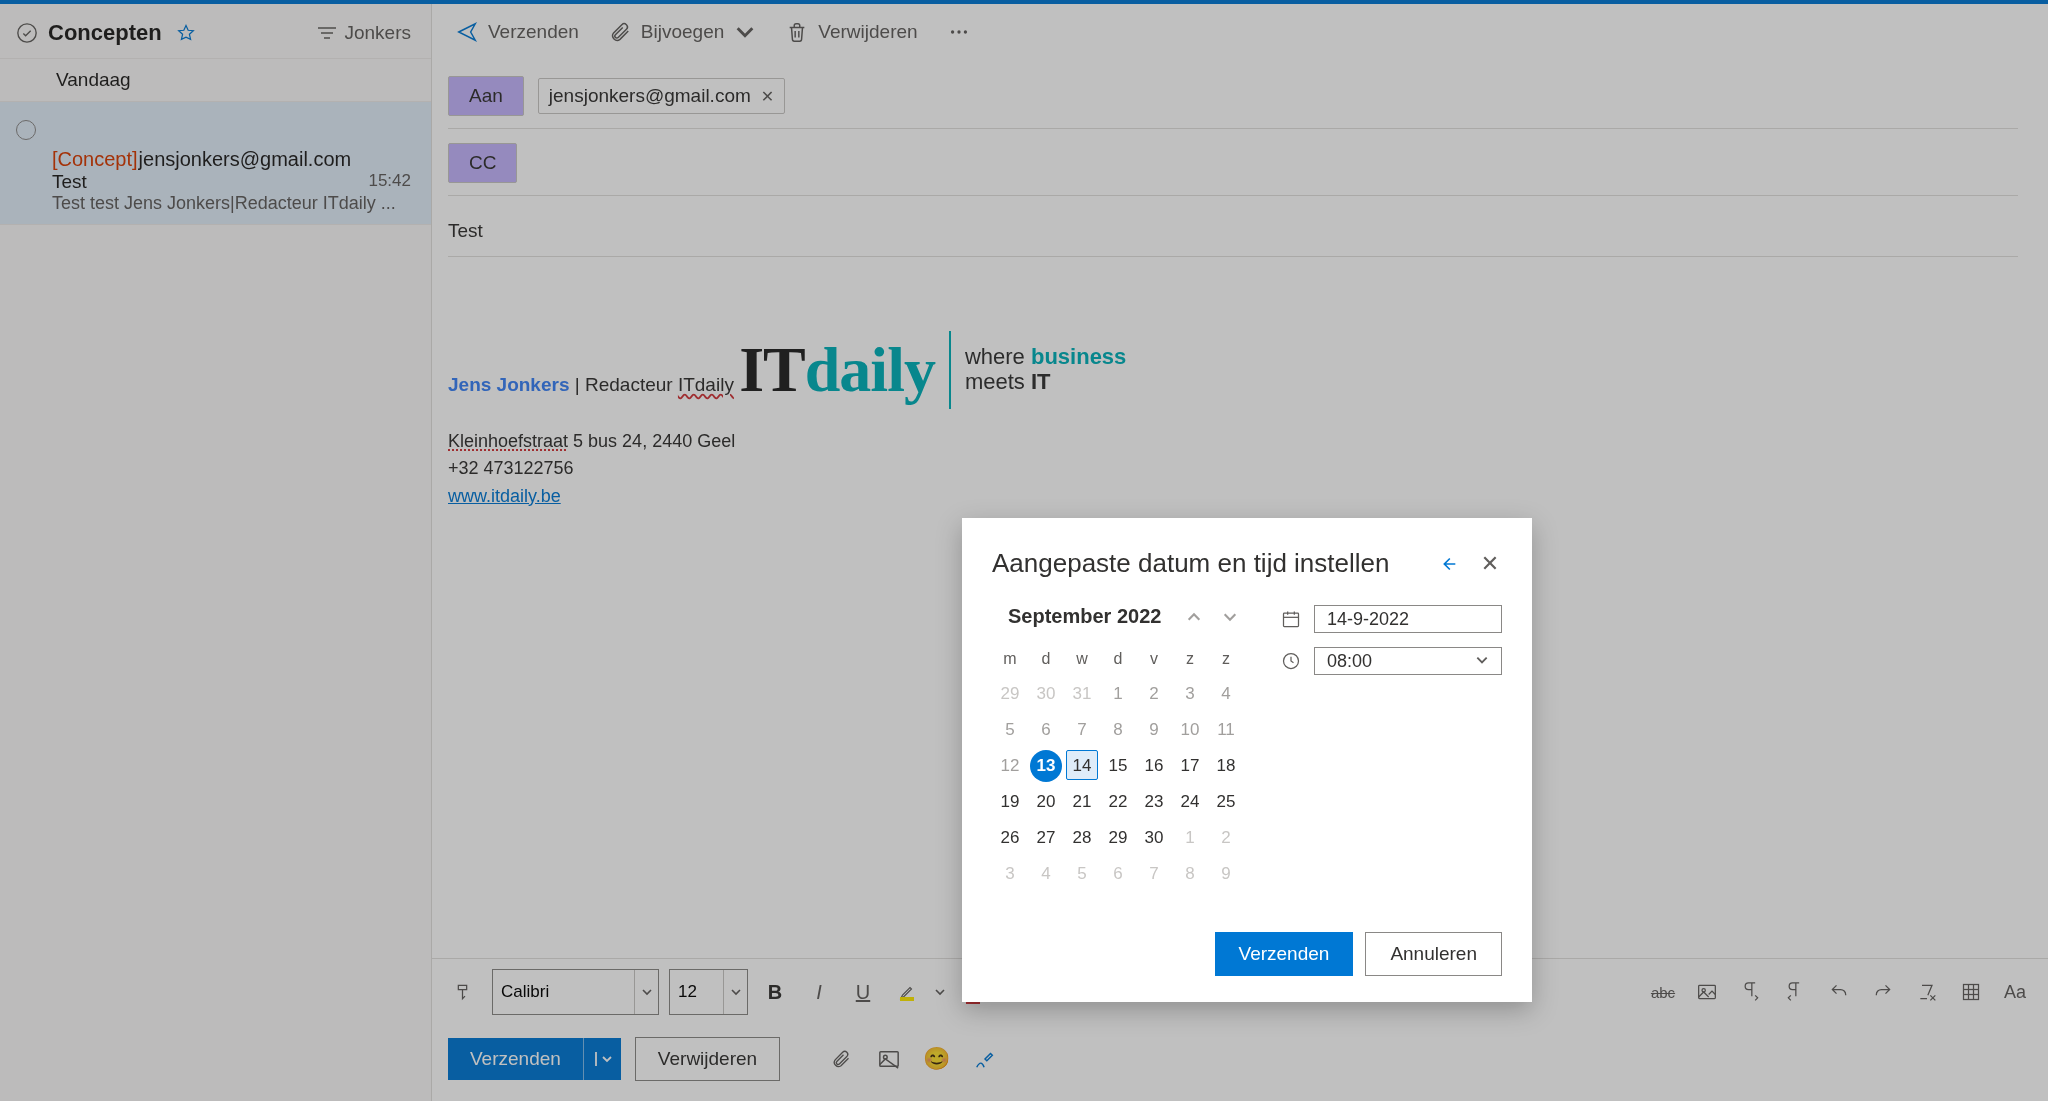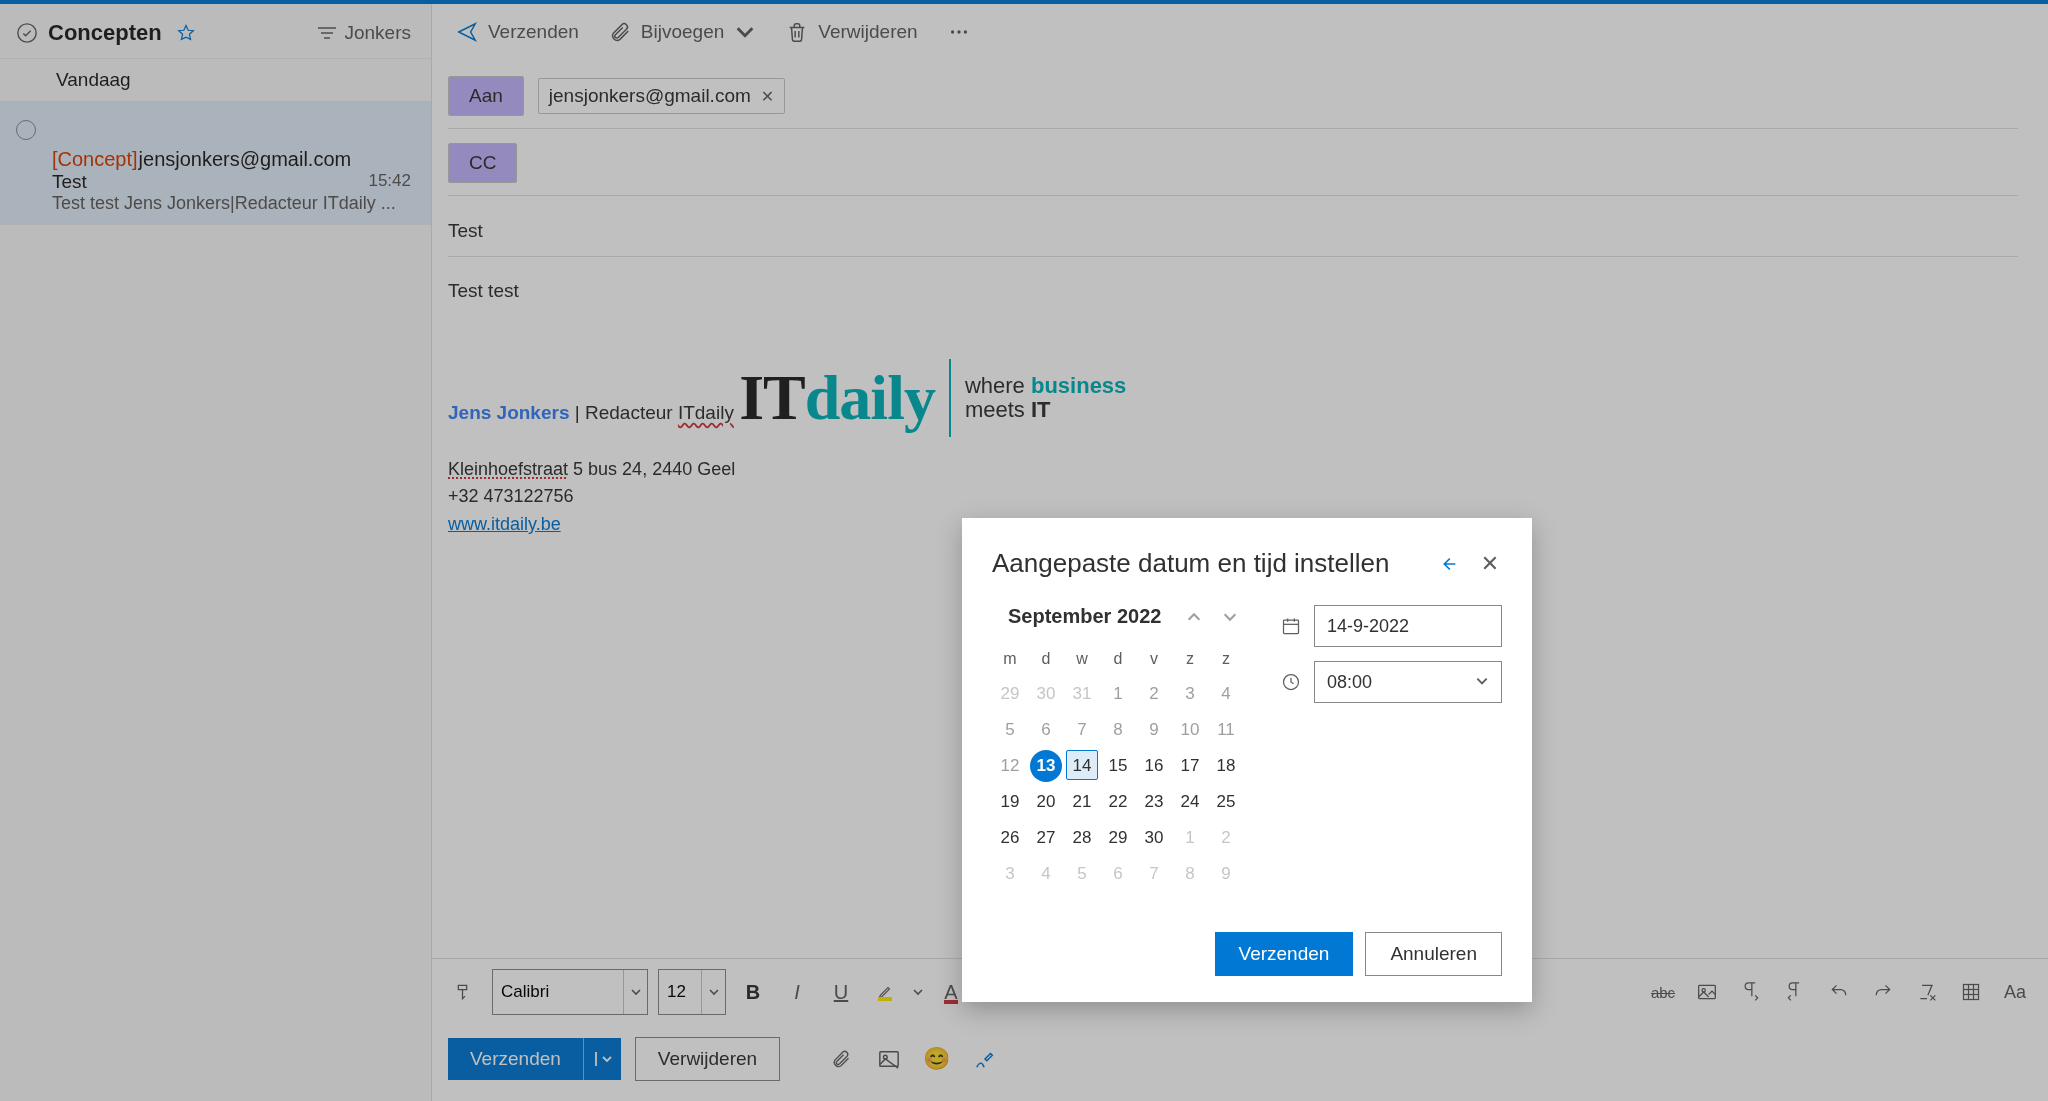--- a/index.html
+++ b/index.html
@@ -160,21 +160,21 @@
 
   .format-bar {
     display: flex; align-items: center; gap: 10px;
     padding: 10px 16px;
     border-top: 1px solid #e1dfdd;
     color: #605e5c;
   }
   .format-bar .sel {
     display: flex; align-items: center;
     border: 1px solid #8a8886;
-    height: 46px; background: #fff;
+    height: 46px; background: #fff; gap: 11px;
   }
   .format-bar .sel input {
     border: none; outline: none; font-size: 17px; padding: 0 8px; height: 28px; width: 130px;
   }
   .format-bar .sel.sz input { width: 42px; }
   .format-bar .sel .chev { width: 24px; display: flex; align-items: center; justify-content: center; border-left: 1px solid #c8c6c4; height: 100%; }
   .format-bar .ico-btn {
     width: 34px; height: 32px; display: flex; align-items: center; justify-content: center;
     font-size: 20px; color: #605e5c;
   }
@@ -274,21 +274,21 @@
     border-radius: 2px;
     width: 32px; height: 30px; line-height: 30px; margin: 2px auto;
   }
   .cal-grid .d.past { color: #a19f9d; }
   .inputs { flex: 1; display: flex; flex-direction: column; gap: 14px; }
   .inp-row { display: flex; align-items: center; gap: 12px; }
   .inp-row .lead { width: 22px; height: 22px; color: #605e5c; display: flex; align-items: center; justify-content: center; }
   .inp-row .field {
     flex: 1;
     border: 1px solid #8a8886;
-    height: 42px;
+    height: 28px;
     display: flex; align-items: center; padding: 0 12px;
     font-size: 18px;
   }
   .inp-row .field .chev { margin-left: auto; color: #605e5c; }
   .modal-actions {
     display: flex; justify-content: flex-end; gap: 12px; margin-top: 40px;
   }
   .modal-actions .primary {
     background: #0078d4; color: #fff; border: none; padding: 10px 24px; font-size: 19px;
   }
@@ -381,21 +381,20 @@
           <span class="x">✕</span>
         </span>
       </div>
       <div class="cc-row">
         <button class="btn-cc">CC</button>
       </div>
       <div class="subject-row">Test</div>
     </div>
 
     <div class="body-area">
-      <div>Test test</div>
       <br>
       <div>
         <span class="sig-name">Jens Jonkers</span><span> | </span><span class="sig-role">Redacteur</span>
         <span class="redwave">ITdaily</span>
         <div class="sig-logo">
           <span class="brand">
             <span class="it">IT</span><span class="daily">daily</span>
           </span>
           <span class="divider"></span>
           <span class="tag">

